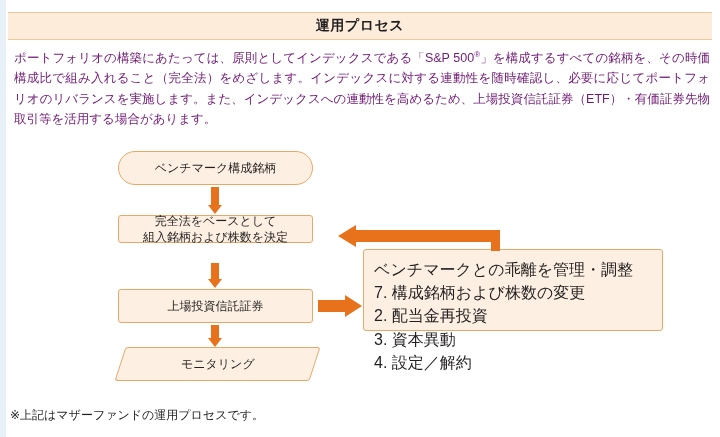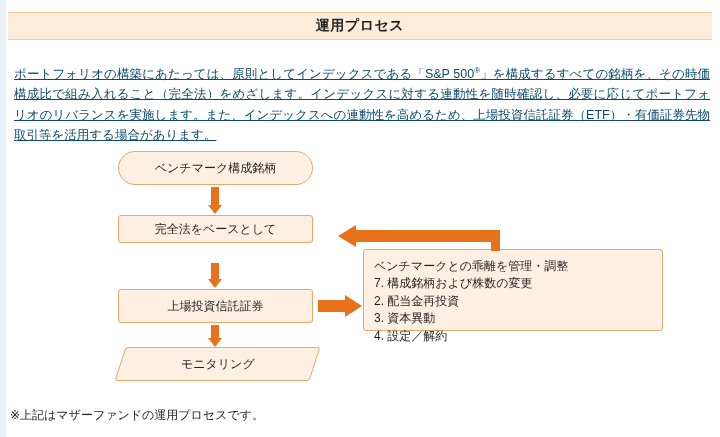--- a/index.html
+++ b/index.html
@@ -25,24 +25,23 @@
     background:#fdecd9;
     border-top:1px solid #f2c89a;
     border-bottom:1px solid #f2c89a;
     display:flex;align-items:center;justify-content:center;
   }
   .title-bar .t{
     font-size:14px;font-weight:bold;letter-spacing:.5px;color:#231f20;
   }
   
   .intro{
-    position:absolute;left:6px;top:56px;width:696px;
+    position:absolute;left:6px;top:40px;width:696px;
     font-size:12.5px;line-height:1.62;text-align:justify;
-    color:#0c4a6e;
-    text-decoration:underline;
+    color:#701a75;
   }
   .intro sup{font-size:8px;vertical-align:super;}
   
   .flow{position:absolute;left:0;top:135px;width:712px;height:260px;}
   
   .node{
     position:absolute;
     background:#fdf0e2;
     border:1px solid #e8a86a;
     border-radius:3px;
@@ -61,21 +60,21 @@
     transform:skewX(-18deg);
   }
   #n4 .lbl{transform:skewX(18deg);display:block;}
   
   #n5{
     left:355px;top:106px;width:300px;height:82px;
     justify-content:flex-start;align-items:flex-start;
     padding:8px 10px;
     text-align:left;
   }
-  #n5 .inner{font-size:12px;line-height:1.45;}
+  #n5 .inner{font-size:16px;line-height:1.45;}
   #n5 .inner div{white-space:nowrap;}
 
   
   .varrow{position:absolute;width:14px;}
   .varrow .stem{
     position:absolute;left:3px;top:0;width:8px;background:#e8721c;
   }
   .varrow .head{
     position:absolute;left:0;bottom:0;
     width:0;height:0;
@@ -137,20 +136,21 @@
     </div>
 
     <div class="varrow" id="a1">
       <div class="stem"></div>
       <div class="head"></div>
     </div>
 
     <div class="node" id="n2">
       <span>
         <span>完全法をベースとして</span><br>
+        <span>組入銘柄および株数を決定</span>
       </span>
     </div>
 
     <div class="varrow" id="a2">
       <div class="stem"></div>
       <div class="head"></div>
     </div>
 
     <div class="node" id="n3">
       <span>上場投資信託証券</span>

